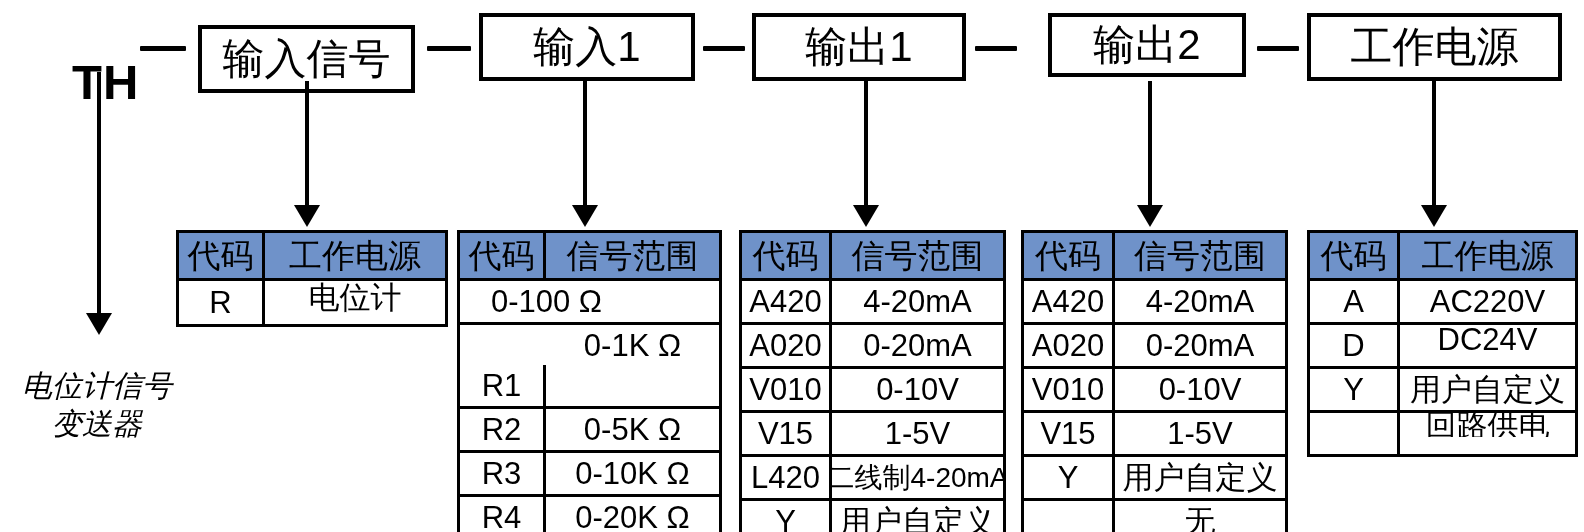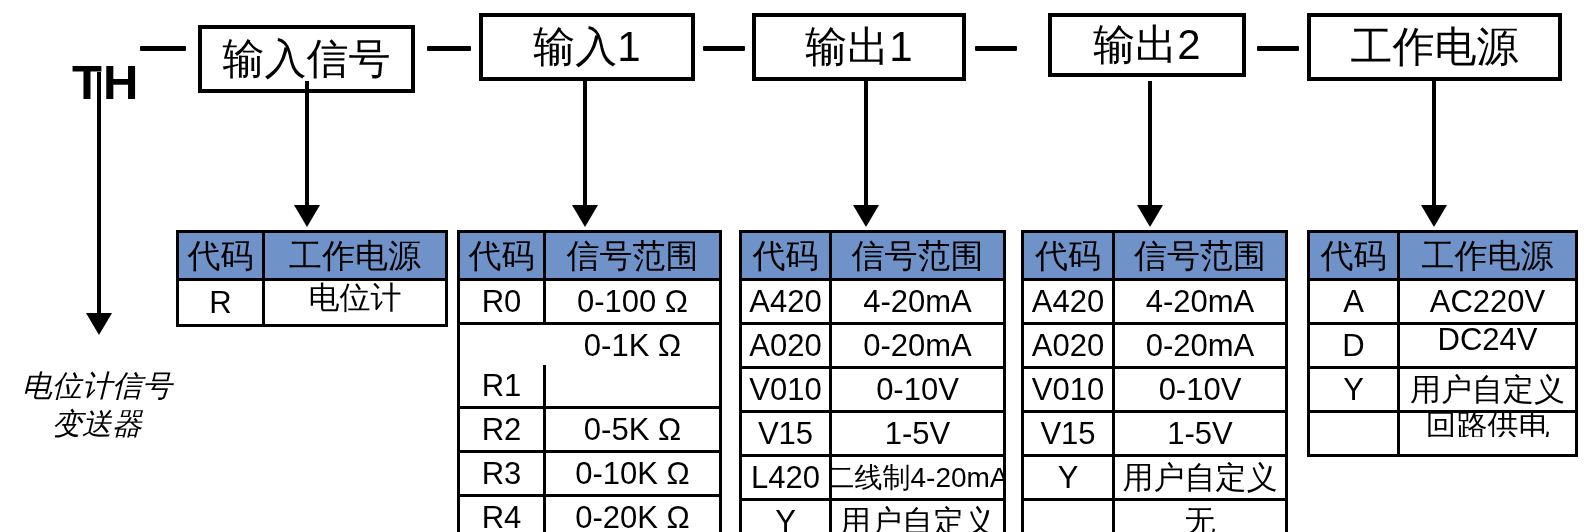--- a/index.html
+++ b/index.html
@@ -152,21 +152,20 @@
       <div class="cell desc" style="width:180px;height:33px;">电位计</div>
     </div>
   </div>
 
   <div class="ltable" style="left:457px;top:230px;width:265px;">
     <div class="row head" style="background: rgb(111, 146, 201);">
       <div class="cell code" style="width:86px;height:45px;">代码</div>
       <div class="cell desc" style="width:173px;height:45px;">信号范围</div>
     </div>
     <div class="row body">
-      <div class="cell code" style="width:86px;height:41px;">R0</div>
       <div class="cell desc" style="width:173px;height:41px;">0-100 Ω</div>
     </div>
     <div class="row body">
       <div class="cell code" style="width:86px;height:41px;margin-top:40px;">R1</div>
       <div class="cell desc" style="width:173px;height:41px;">0-1K Ω</div>
     </div>
     <div class="row body">
       <div class="cell code" style="width:86px;height:41px;">R2</div>
       <div class="cell desc" style="width:173px;height:41px;">0-5K Ω</div>
     </div>

